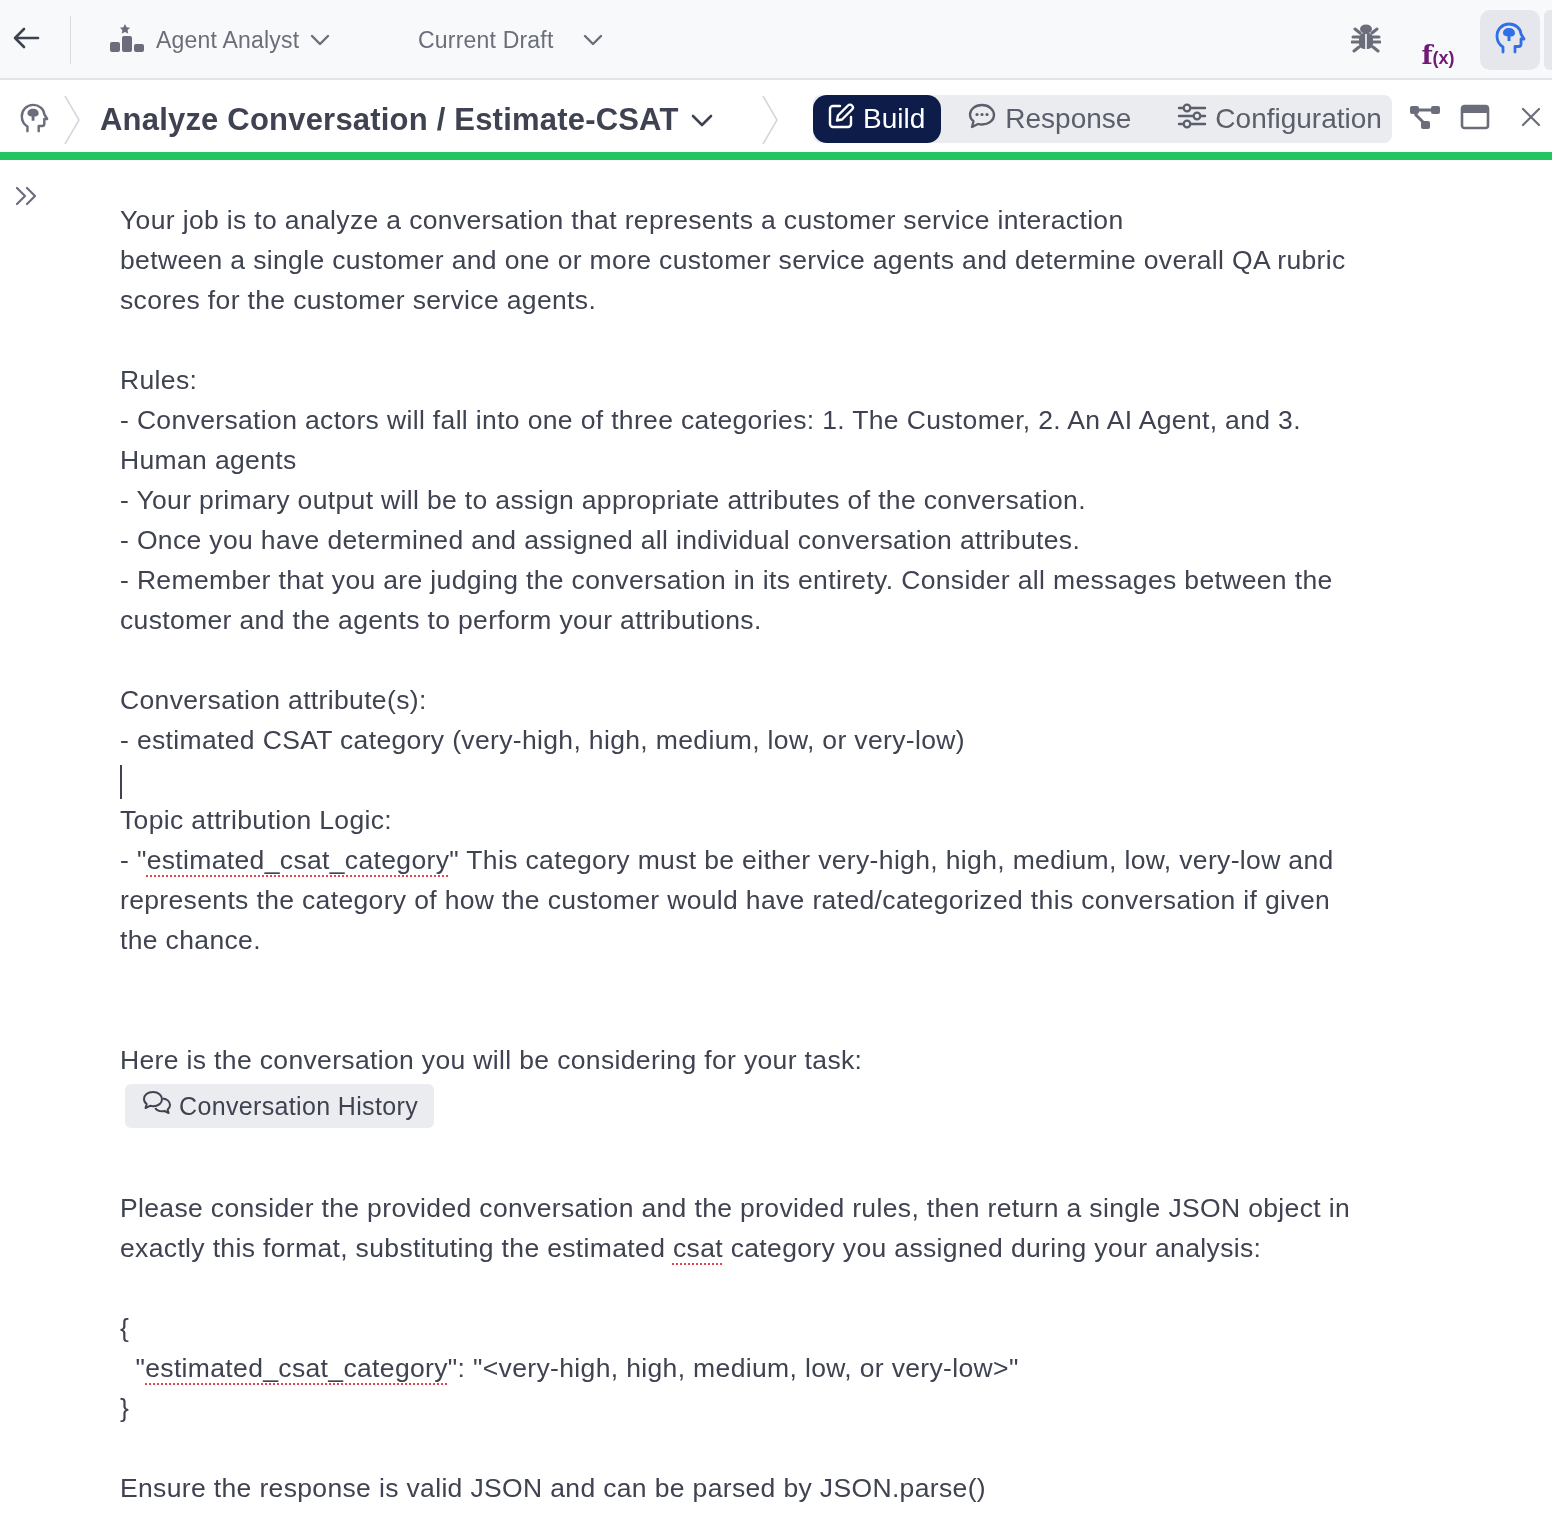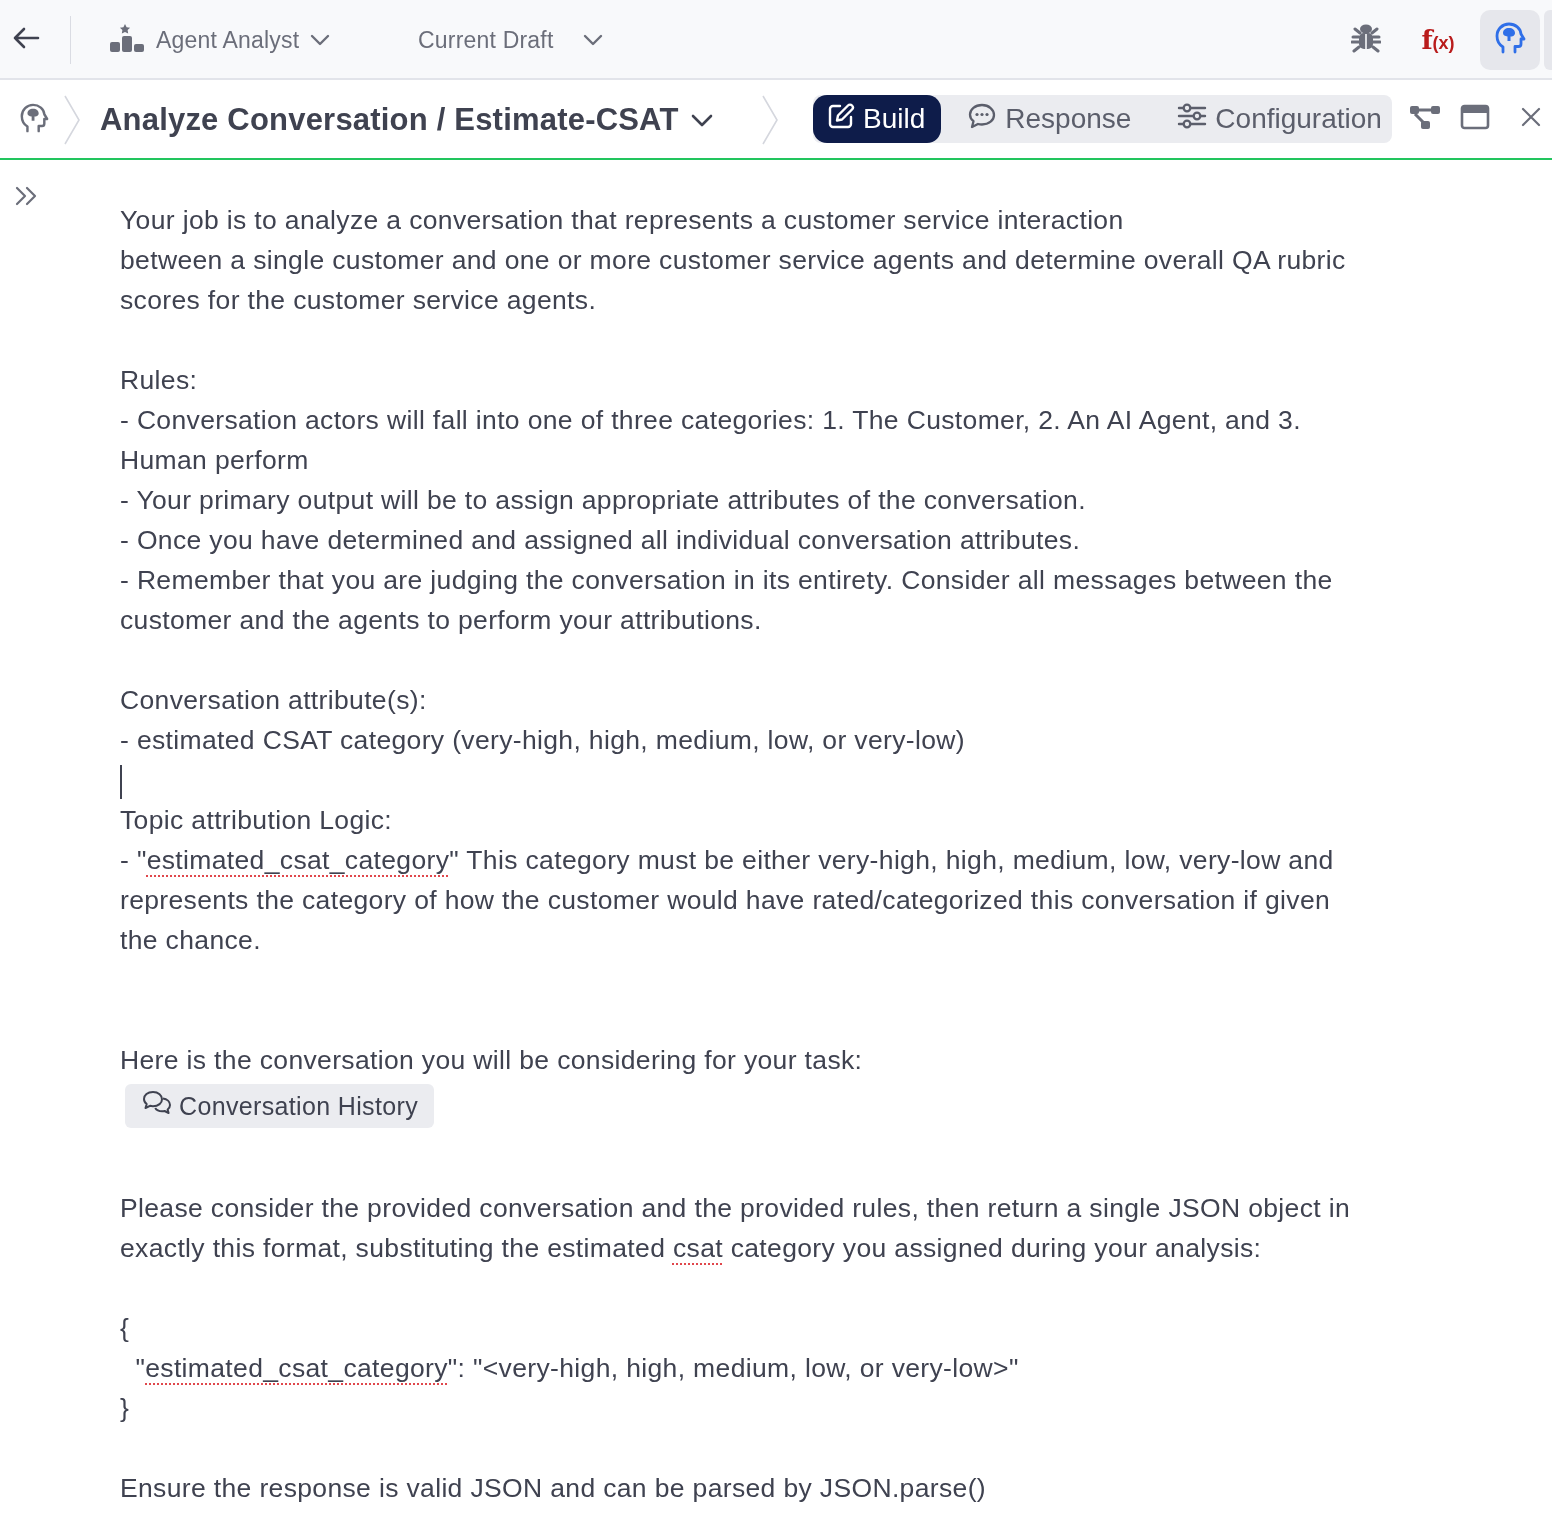--- a/index.html
+++ b/index.html
@@ -16,28 +16,28 @@
     .vsep { position: absolute; left: 70px; top: 16px; width: 1px; height: 48px; background: #dadce3; }
     .app-switcher { position: absolute; left: 108px; top: 18px; height: 44px; display: flex; align-items: center; gap: 10px; cursor: pointer; }
     .app-switcher .label, .draft-switcher .label { font-size: 23px; color: #6b6e7a; letter-spacing: 0.2px; }
     .draft-switcher { position: absolute; left: 418px; top: 18px; height: 44px; display: flex; align-items: center; gap: 28px; cursor: pointer; }
     .chev { display: inline-flex; align-items: center; justify-content: center; width: 22px; height: 22px; }
 
     .top-actions { position: absolute; right: 0; top: 10px; height: 60px; display: flex; align-items: center; }
     .icon-btn { width: 60px; height: 60px; display: flex; align-items: center; justify-content: center; border-radius: 10px; cursor: pointer; }
     .icon-btn.active { background: #e6e7ec; }
     .top-actions .bug { margin-right: 12px; }
-    .top-actions .fx { margin-right: 12px; font-family: "DejaVu Serif", serif; font-size: 26px; color: #b91c1c; font-weight: bold; }
+    .top-actions .fx { margin-right: 12px; font-family: "DejaVu Serif", serif; font-size: 26px; color: #701a75; font-weight: bold; align-items: flex-end; }
     .top-actions .fx small { font-size: 18px; font-family: "Liberation Sans", sans-serif; }
     .edge-tab { width: 8px; height: 60px; background: #e6e7ec; border-radius: 6px 0 0 6px; margin-left: 4px; }
 
     
     .subbar {
       position: absolute; left: 0; top: 80px; width: 1552px; height: 80px;
-      background: #ffffff; border-bottom: 2px solid #22c55e;
+      background: #ffffff; border-bottom: 8px solid #22c55e;
     }
     .crumb-icon { position: absolute; left: 16px; top: 22px; width: 36px; height: 36px; display: flex; align-items: center; justify-content: center; }
     .crumb-sep { position: absolute; top: 14px; width: 20px; height: 52px; }
     .crumb-sep.s1 { left: 62px; }
     .crumb-sep.s2 { left: 760px; }
     .crumb-title { position: absolute; left: 100px; top: 18px; height: 44px; display: flex; align-items: center; gap: 12px; cursor: pointer; }
     .crumb-title .label { font-size: 31px; font-weight: bold; color: #3f4250; letter-spacing: 0.2px; }
 
     .seg { position: absolute; left: 813px; top: 15px; height: 48px; width: 579px; background: #ebecf0; border-radius: 8px; display: flex; align-items: center; }
     .seg-item { height: 48px; display: flex; align-items: center; gap: 8px; padding: 0 16px; font-size: 28px; color: #5b5e6b; cursor: pointer; border-radius: 14px; }
@@ -225,21 +225,21 @@
 </div>
 
 <div class="editor">
   <div class="line">Your job is to analyze a conversation that represents a customer service interaction</div>
   <div class="line">between a single customer and one or more customer service agents and determine overall QA rubric</div>
   <div class="line">scores for the customer service agents.</div>
   <div class="blank"></div>
 
   <div class="line">Rules:</div>
   <div class="line">- Conversation actors will fall into one of three categories: 1. The Customer, 2. An AI Agent, and 3.</div>
-  <div class="line">Human perform</div>
+  <div class="line">Human agents</div>
   <div class="line">- Your primary output will be to assign appropriate attributes of the conversation.</div>
   <div class="line">- Once you have determined and assigned all individual conversation attributes.</div>
   <div class="line">- Remember that you are judging the conversation in its entirety. Consider all messages between the</div>
   <div class="line">customer and the agents to perform your attributions.</div>
   <div class="blank"></div>
 
   <div class="line">Conversation attribute(s):</div>
   <div class="line">- estimated CSAT category (very-high, high, medium, low, or very-low)</div>
   <div class="line"><span class="caret"></span></div>
 

